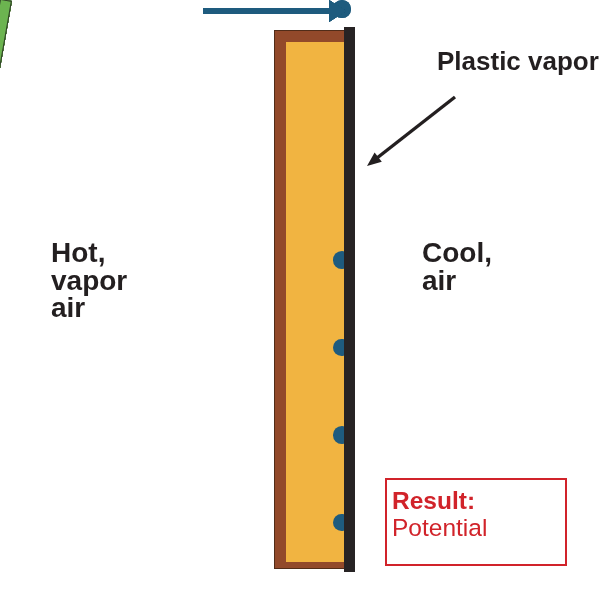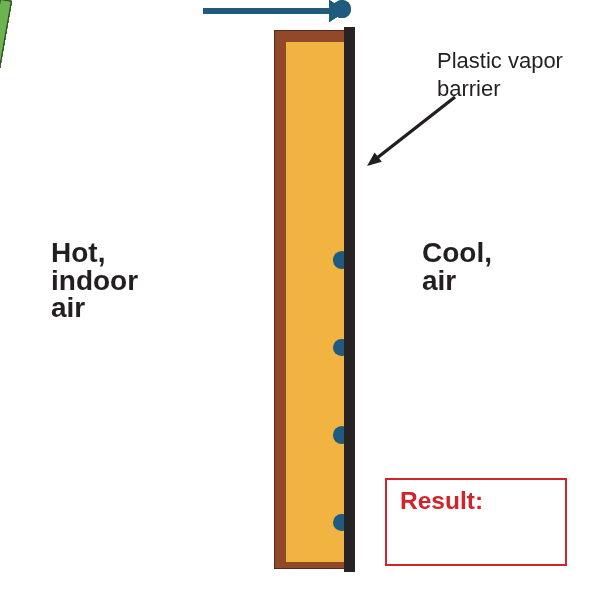--- a/index.html
+++ b/index.html
@@ -50,24 +50,24 @@
     border-left:17px solid var(--arrow_blue);}
 
   .pointer-svg{position:absolute;left:0;top:0;z-index:40;}
 
   
   .airlabel{position:absolute;color:var(--text_black);font-size:28px;font-weight:bold;
     line-height:27.5px;z-index:50;letter-spacing:0;}
   .airlabel-left{left:51px;top:239px;}
   .airlabel-right{left:422px;top:239px;}
   .barrier-label{position:absolute;left:437px;top:47px;color:var(--text_black);
-    font-size:22px;font-weight:400;line-height:28px;z-index:50;}
+    font-size:26px;font-weight:700;line-height:28px;z-index:50;}
   .result-box{position:absolute;left:385px;top:478px;width:182px;height:88px;
     border:2.5px solid var(--result_red);color:var(--result_red);font-size:24.5px;
-    line-height:27px;padding:7px 0 0 13px;box-sizing:border-box;z-index:50;}
+    line-height:27px;padding:7px 0 0 5px;box-sizing:border-box;z-index:50;}
   .result-head{font-weight:bold;}
 </style>
 </head>
 <body>
 
 <div class="canvas">
 
   <div class="sheathing"></div>
   <div class="insulation"></div>
 
@@ -114,31 +114,31 @@
     <div class="head"></div>
   </div>
 
   <svg class="pointer-svg" width="600" height="600" viewBox="0 0 600 600">
     <line x1="455" y1="97" x2="377" y2="158" stroke="#231f20" stroke-width="3.4"></line>
     <polygon points="367,166 374.6,152.6 381.8,161.8" fill="#231f20"></polygon>
   </svg>
 
   <div class="airlabel airlabel-left">
     <div>Hot,</div>
-    <div>indoor</div>
+    <div>vapor</div>
     <div>air</div>
   </div>
 
   <div class="airlabel airlabel-right">
     <div>Cool,</div>
     <div>air</div>
   </div>
 
   <div class="barrier-label">
     <div>Plastic vapor</div>
-    <div>barrier</div>
   </div>
 
   <div class="result-box">
     <div class="result-head">Result:</div>
+    <div>Potential</div>
   </div>
 
 </div>
 
 </body></html>

